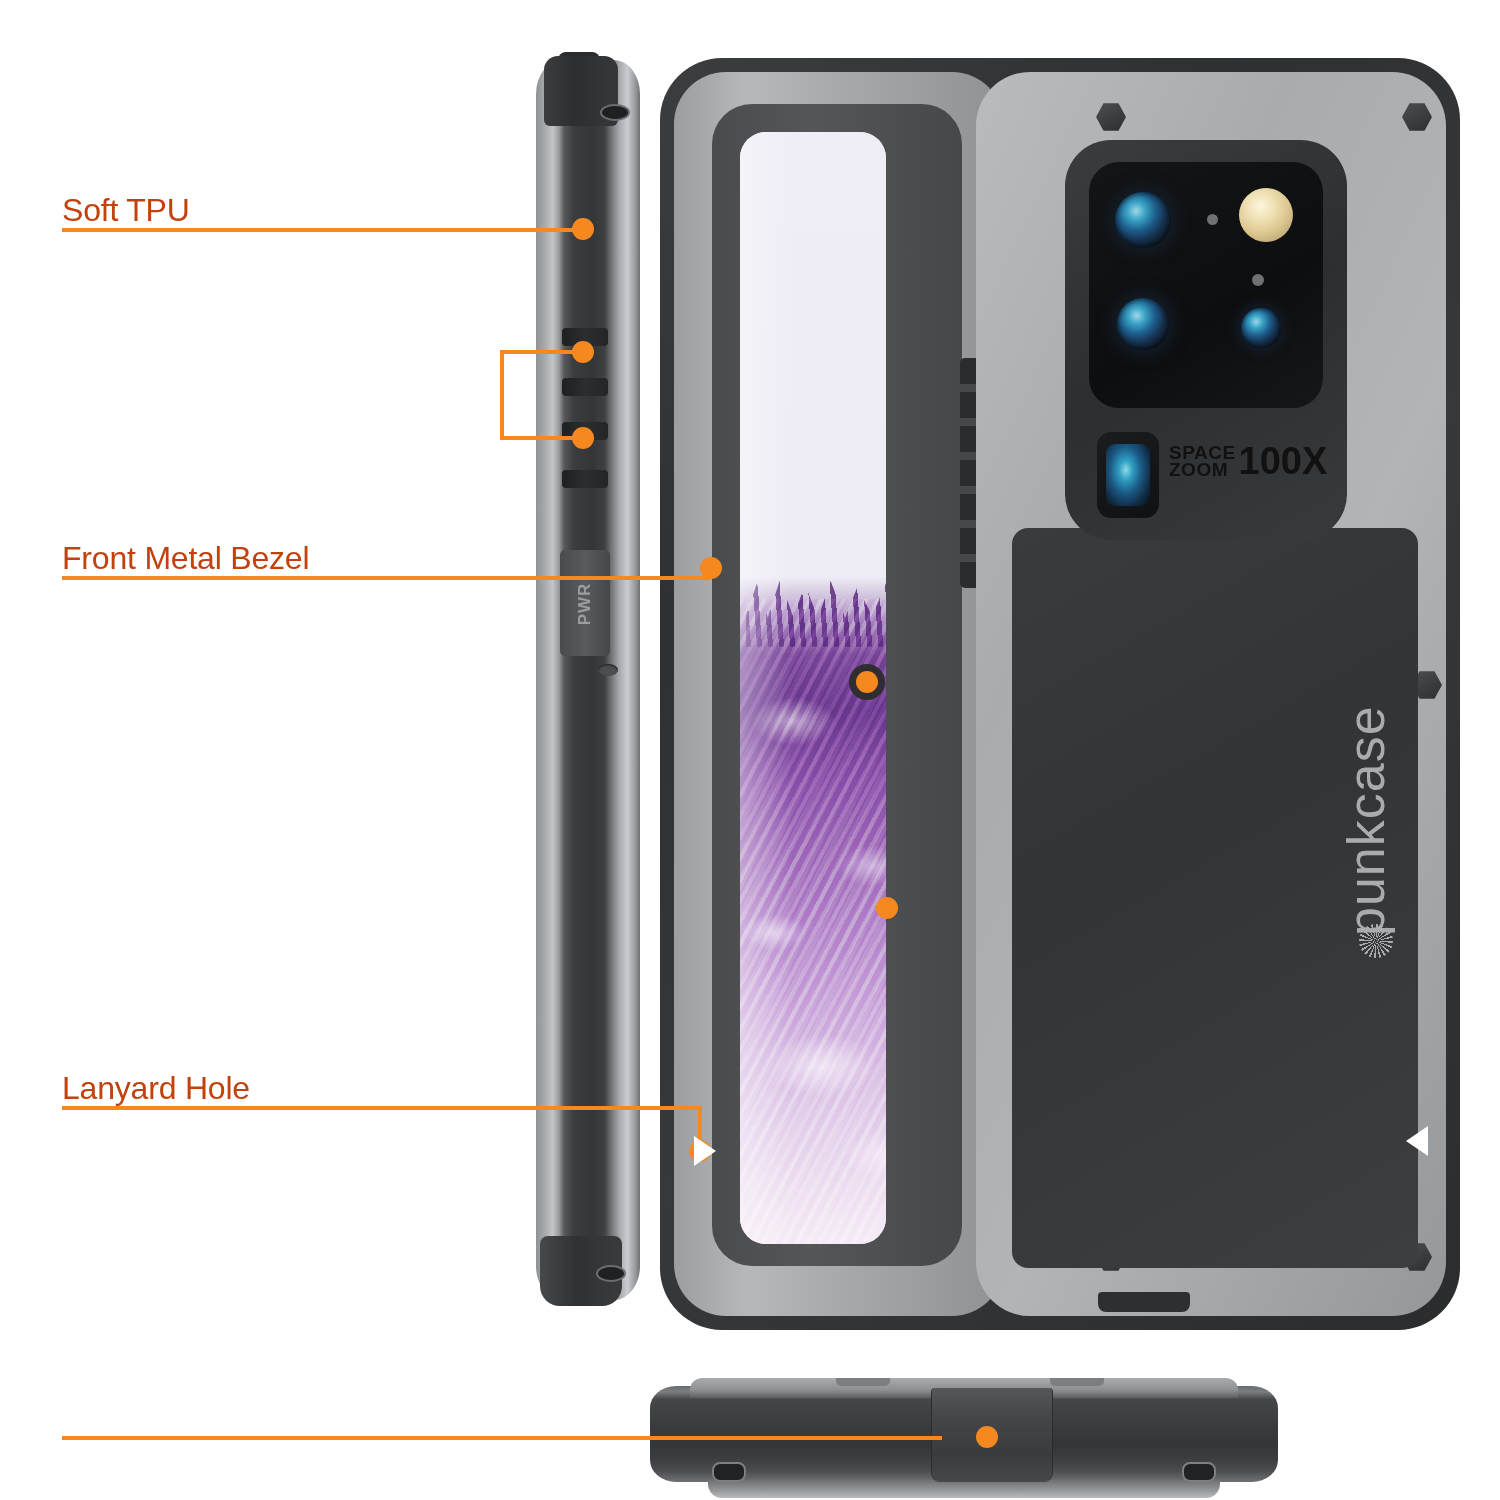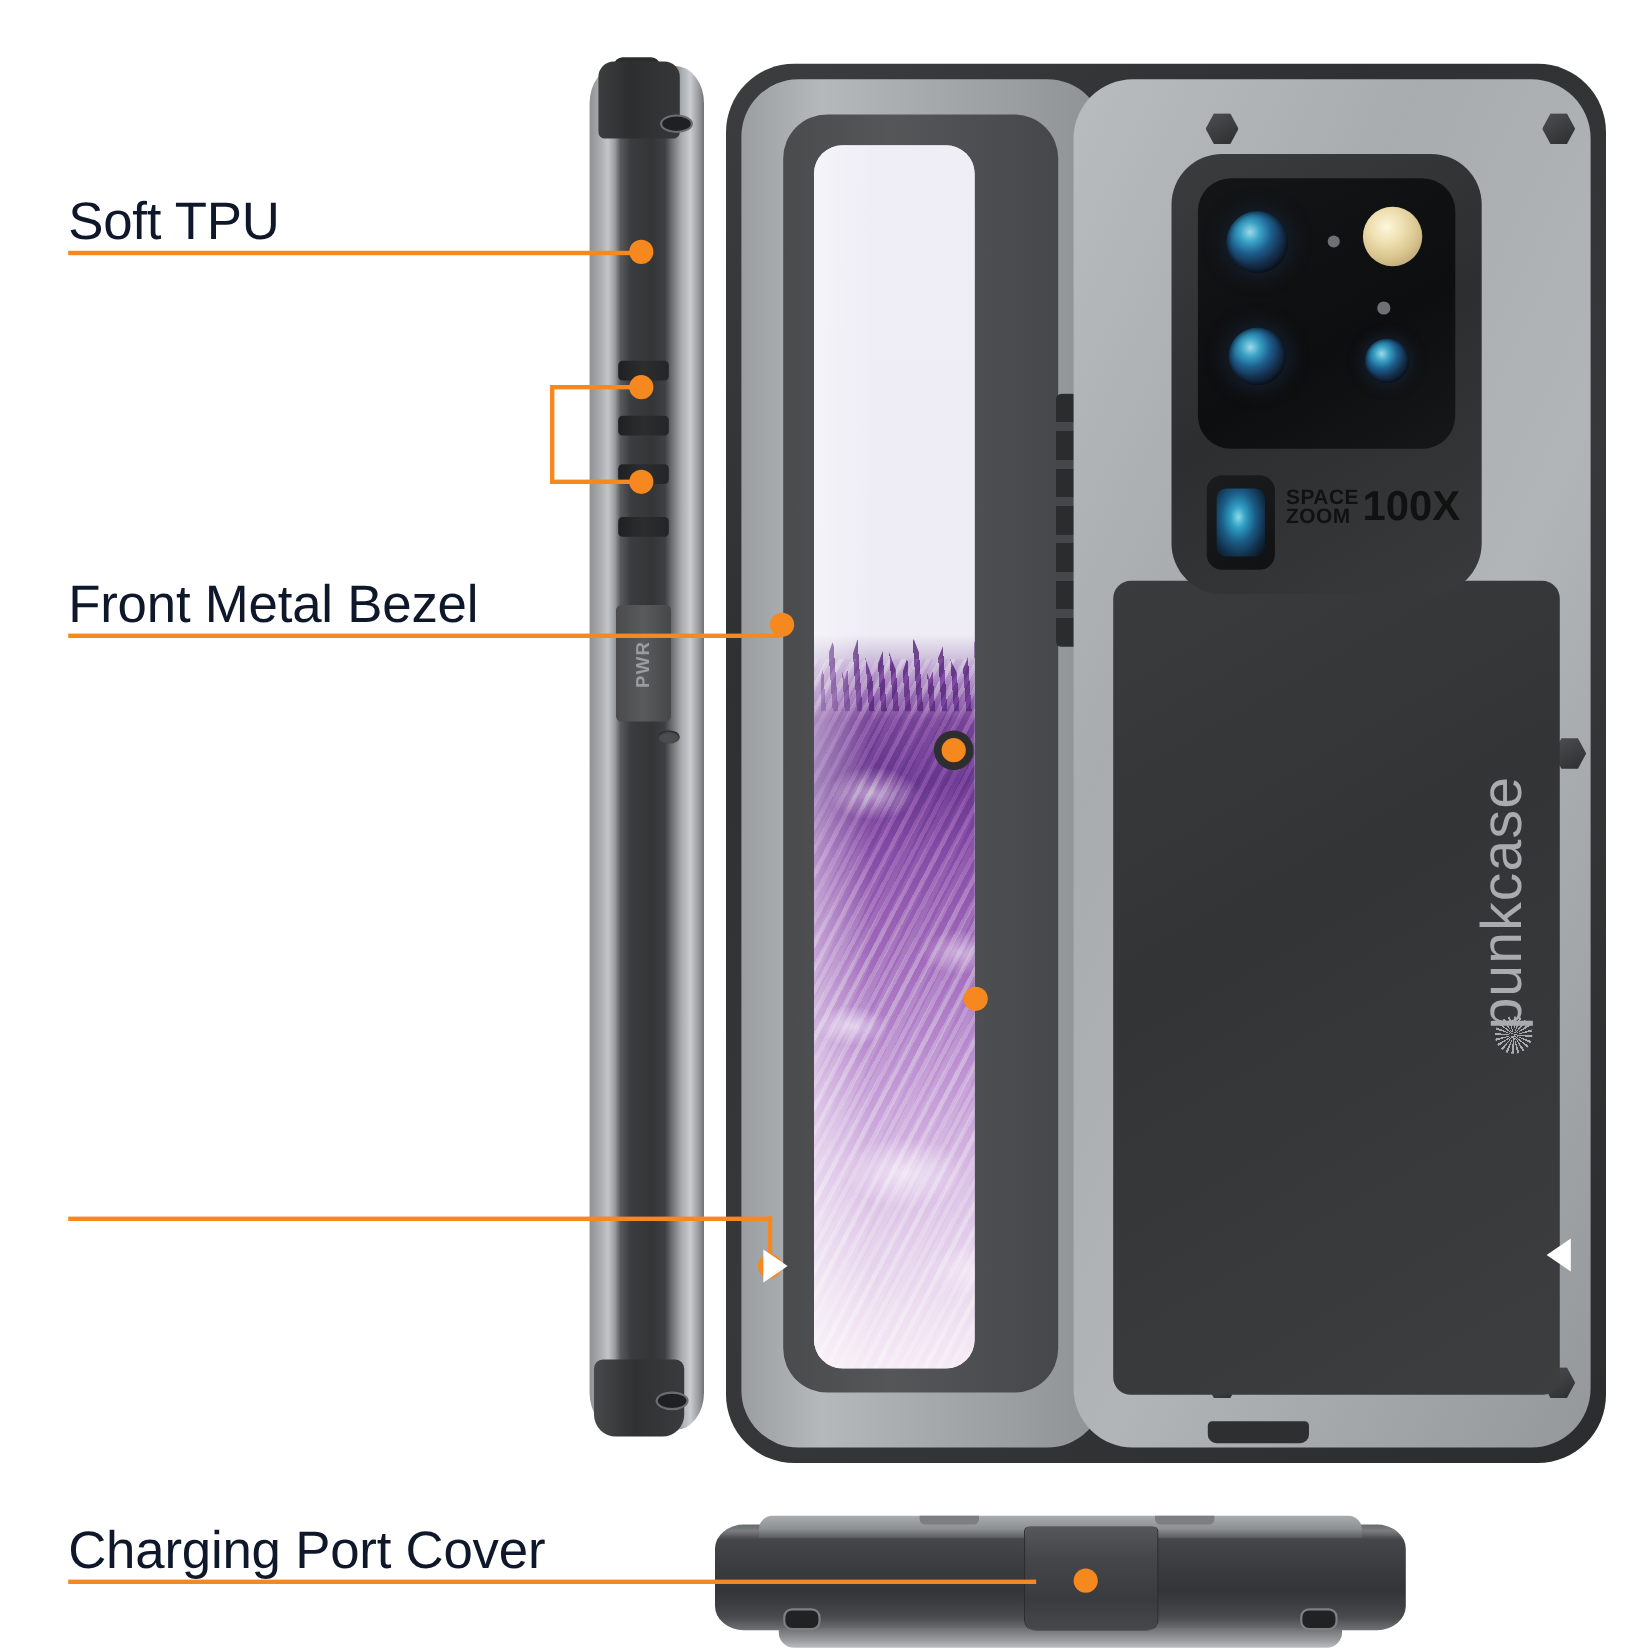--- a/index.html
+++ b/index.html
@@ -5,21 +5,21 @@
   html,body{margin:0;padding:0;background:#ffffff;}
   body{width:1500px;height:1500px;position:relative;overflow:hidden;
        font-family:"Liberation Sans","DejaVu Sans",sans-serif;}
 
   .stage{position:absolute;left:0;top:0;width:1500px;height:1500px;}
 
   
   .callout{position:absolute;}
   .callout .txt{
     position:absolute;left:0;bottom:6px;white-space:nowrap;
-    font-size:48px;color:#0f172a;letter-spacing:-0.2px;line-height:1;
+    font-size:32px;color:#c2410c;letter-spacing:-0.2px;line-height:1;
   }
   .callout .rule{
     position:absolute;left:0;bottom:0;height:4px;background:#F5881F;
   }
 
   
   .lead-h{position:absolute;height:4px;background:#F5881F;}
   .lead-v{position:absolute;width:4px;background:#F5881F;}
   .dot{position:absolute;width:22px;height:22px;border-radius:50%;
        background:#F5881F;}
@@ -390,25 +390,25 @@
     <div class="txt">Front Metal Bezel</div>
     <div class="rule" style="width:648px;"></div>
   </div>
   <div class="dot" style="left:700px;top:557px;"></div>
 
   <div class="dot ringed" style="left:856px;top:671px;"></div>
 
   <div class="dot" style="left:876px;top:897px;"></div>
 
   <div class="callout" style="left:62px;top:1048px;width:640px;height:62px;">
+    <div class="txt">Lanyard Hole</div>
     <div class="rule" style="width:640px;"></div>
   </div>
   <div class="lead-v" style="left:698px;top:1106px;height:44px;"></div>
   <div class="dot" style="left:689px;top:1140px;"></div>
   <div class="tri-white" style="left:694px;top:1136px;border-left:22px solid #ffffff;"></div>
 
   <div class="callout" style="left:62px;top:1378px;width:880px;height:62px;">
-    <div class="txt">Charging Port Cover</div>
     <div class="rule" style="width:880px;"></div>
   </div>
   <div class="dot" style="left:976px;top:1426px;"></div>
 
 </div>
 
 </body></html>

